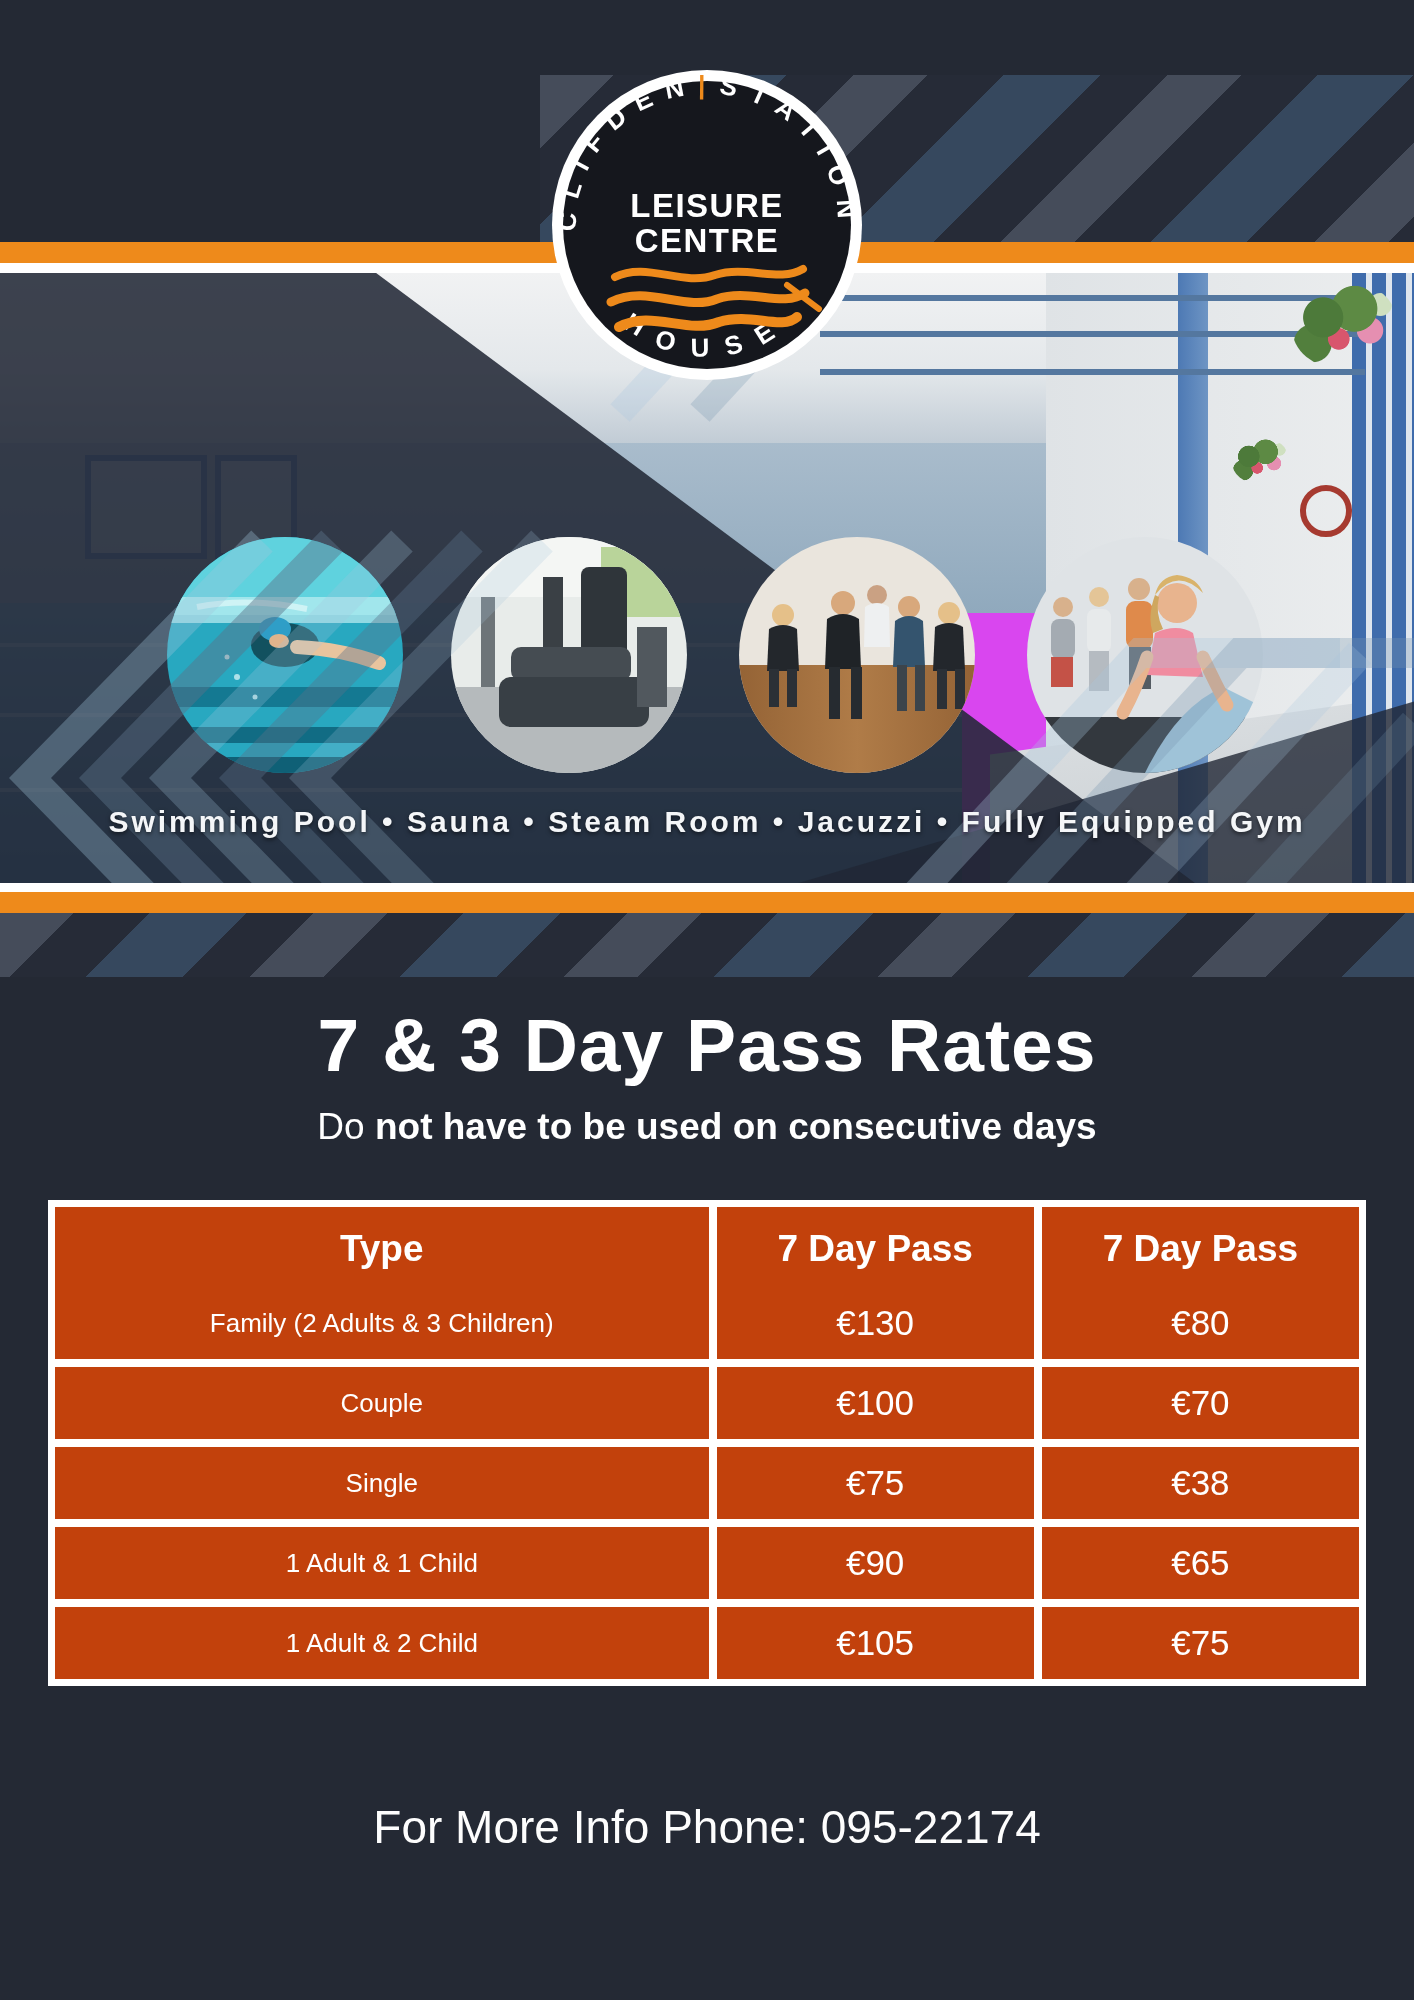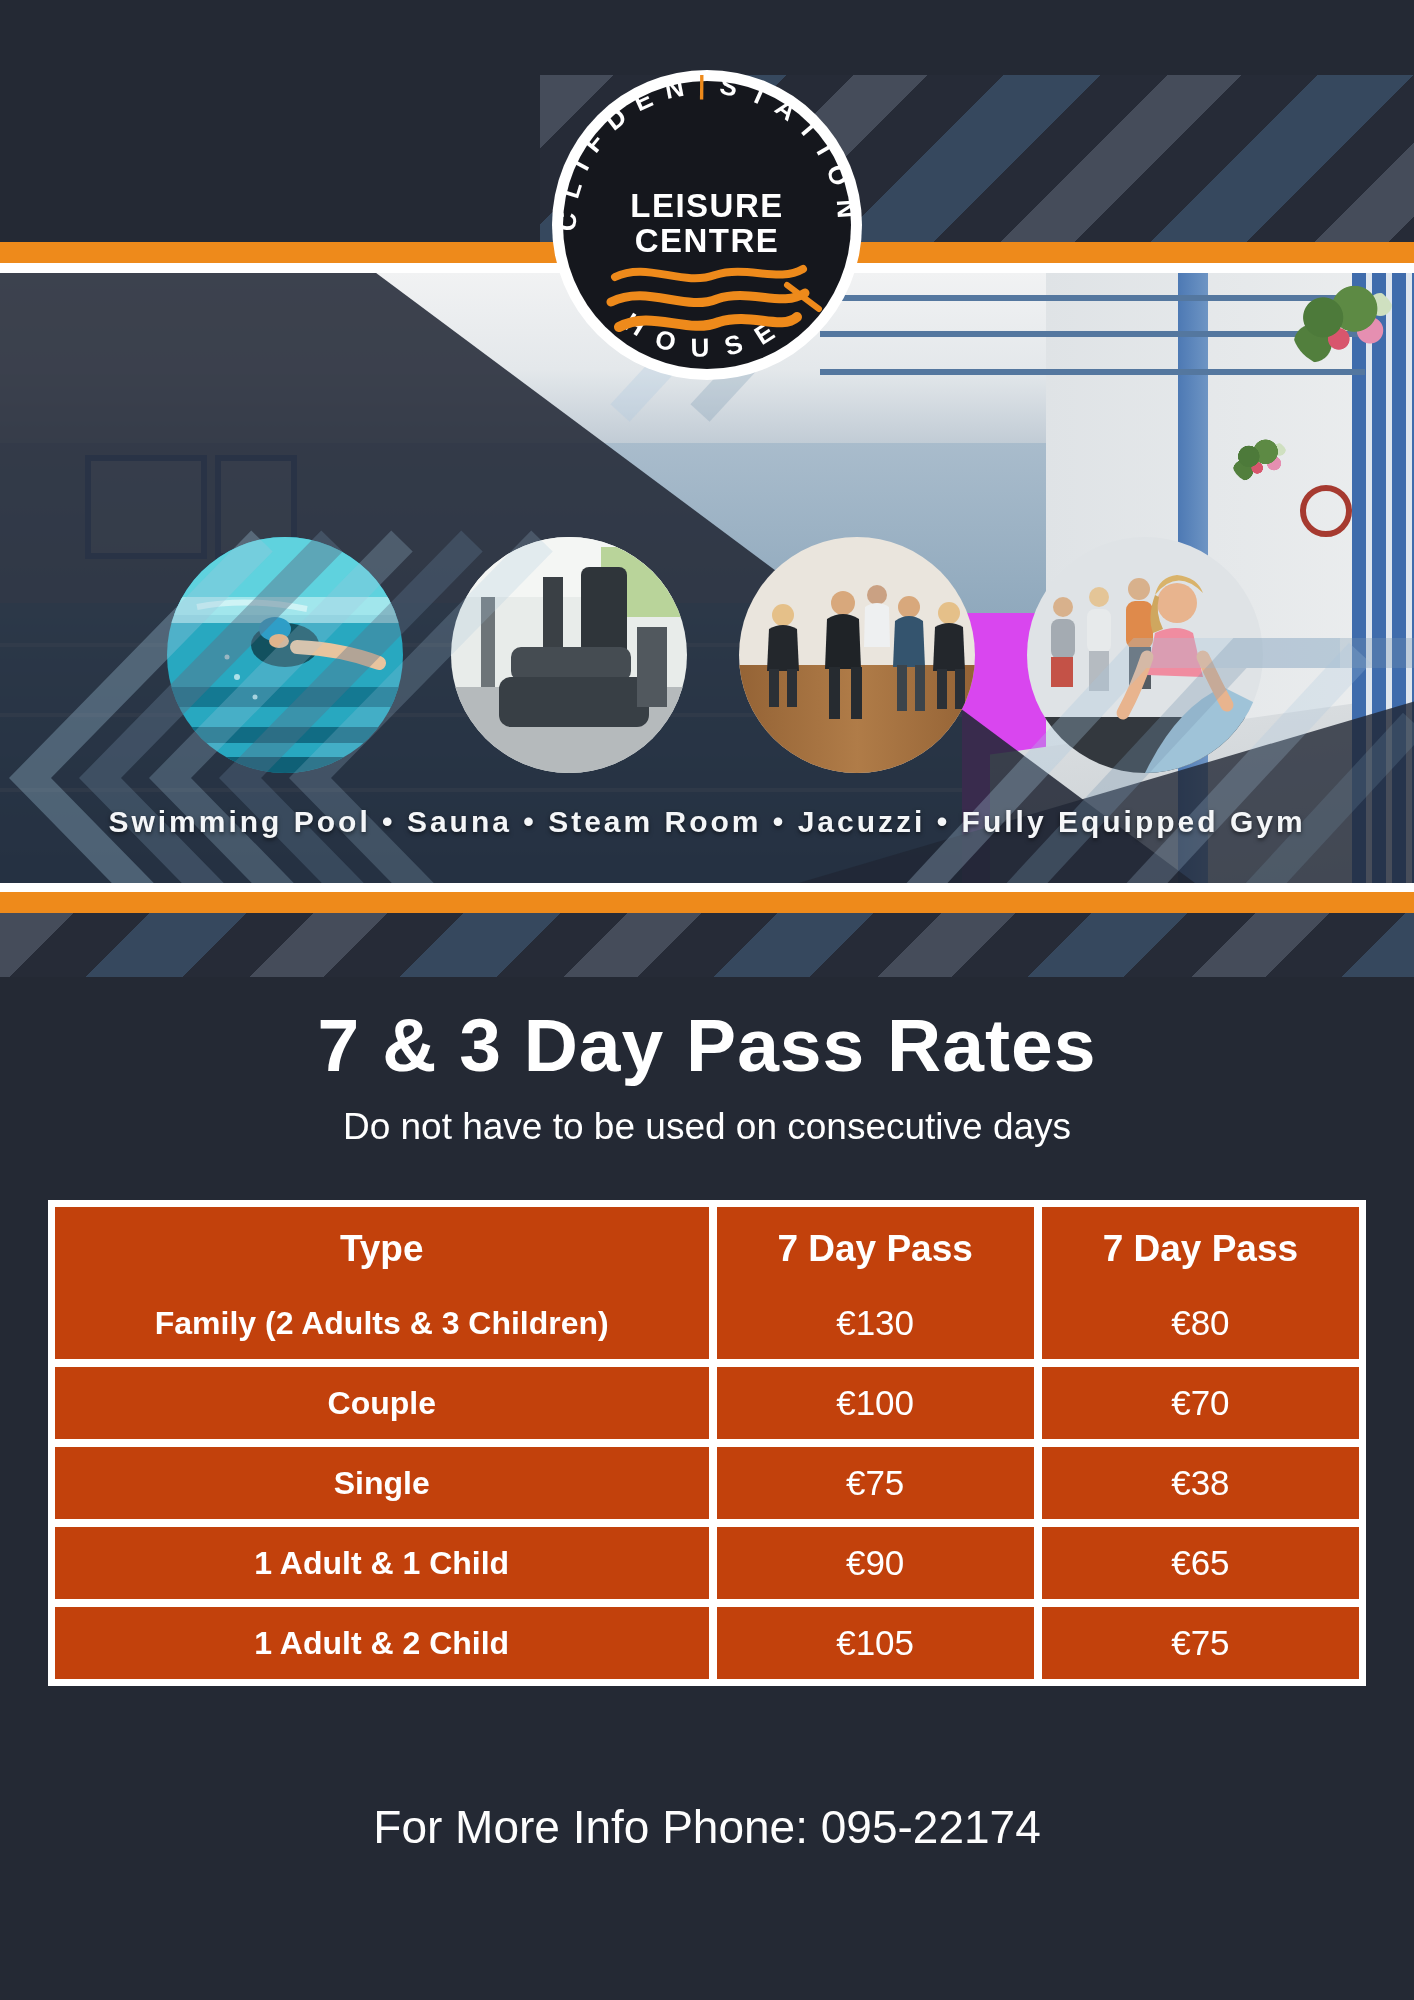--- a/index.html
+++ b/index.html
@@ -53,31 +53,31 @@
   .amenities{
     left:0;right:0;bottom:46px;text-align:center;
     font-size:30px;font-weight:bold;letter-spacing:3px;color:#f4f6f8;
     text-shadow:0 2px 4px rgba(0,0,0,0.55);
   }
   
   .logo{left:552px;top:70px;width:310px;height:310px;}
   
   .title{left:0;right:0;top:1002px;text-align:center;font-size:75px;font-weight:bold;letter-spacing:1px;}
   .subtitle{left:0;right:0;top:1106px;text-align:center;font-size:37px;font-weight:400;}
-  .subtitle b{font-weight:normal;margin-top:12px;}
+  .subtitle b{font-weight:bold;margin-top:12px;}
   
   .rates-table{
     left:48px;top:1200px;width:1318px;background:#ffffff;padding:7px;box-sizing:border-box;
     display:grid;grid-template-columns:2.06fr 1fr 1fr;grid-auto-rows:72px;gap:8px;
   }
   .rates-table .hcell,.rates-table .cell{
     background:#c2410c;display:flex;align-items:center;justify-content:center;color:#ffffff;
   }
   .rates-table .hcell{height:84px;font-size:37px;font-weight:bold;}
-  .rates-table .cell-type{font-size:32px;font-weight:bold;}
+  .rates-table .cell-type{font-size:26px;font-weight:normal;}
   .rates-table .cell-price{font-size:35px;font-weight:400;}
   
   .footer{left:0;right:0;top:1798px;text-align:center;font-size:46px;line-height:58px;font-weight:400;color:#fdfdfd;}
 </style>
 </head>
 <body>
 
 <div class="poster">
 
   <div class="abs band-pattern band-pattern-top"></div>

